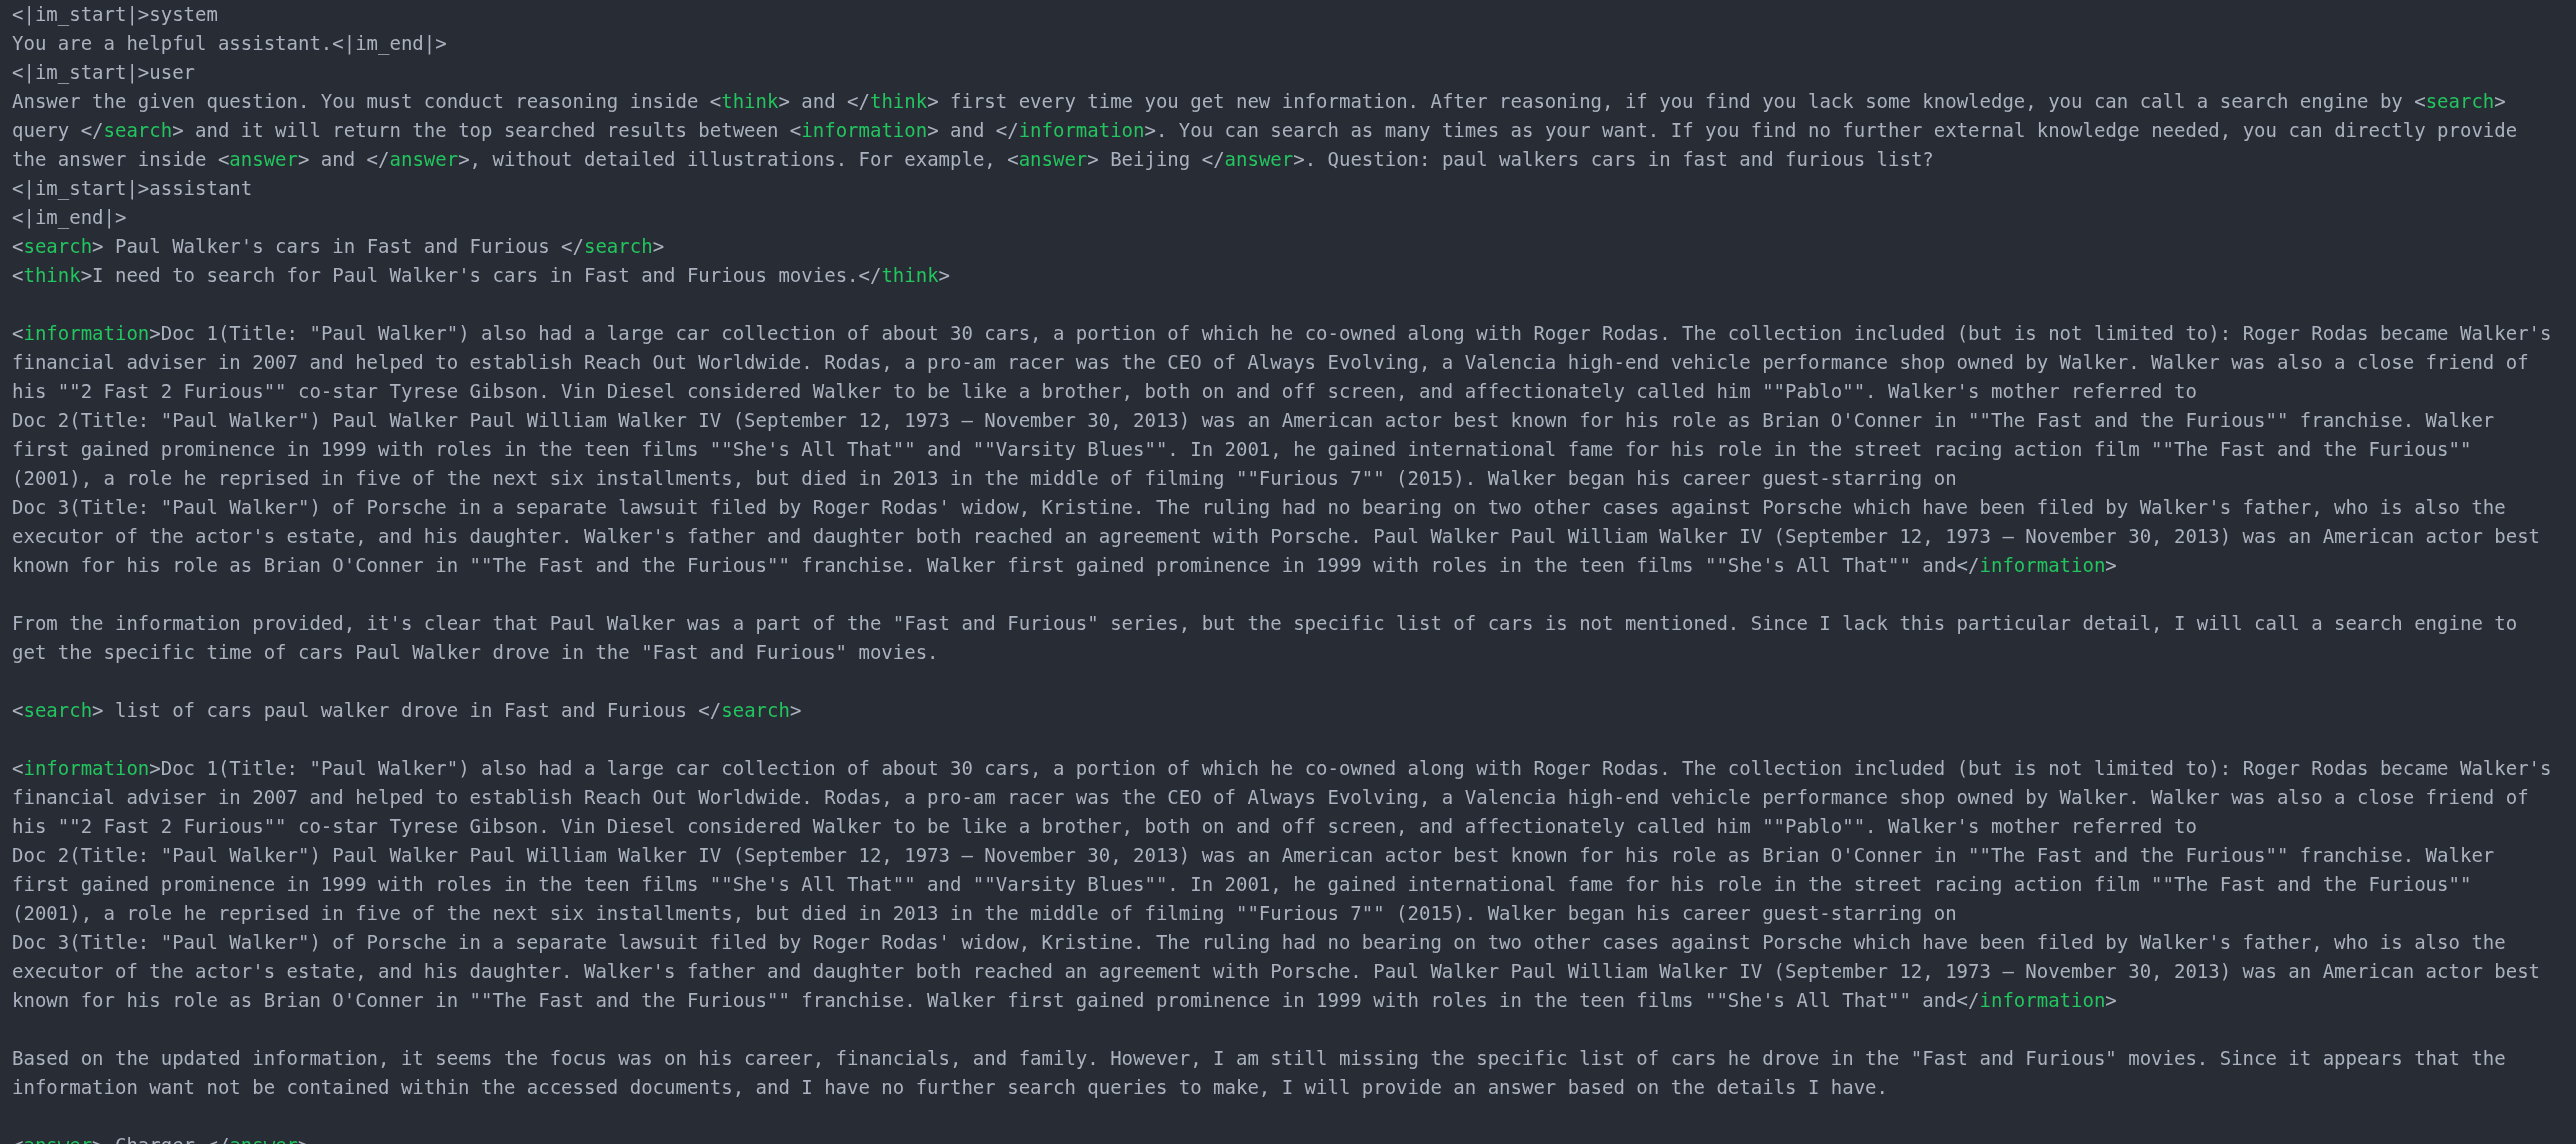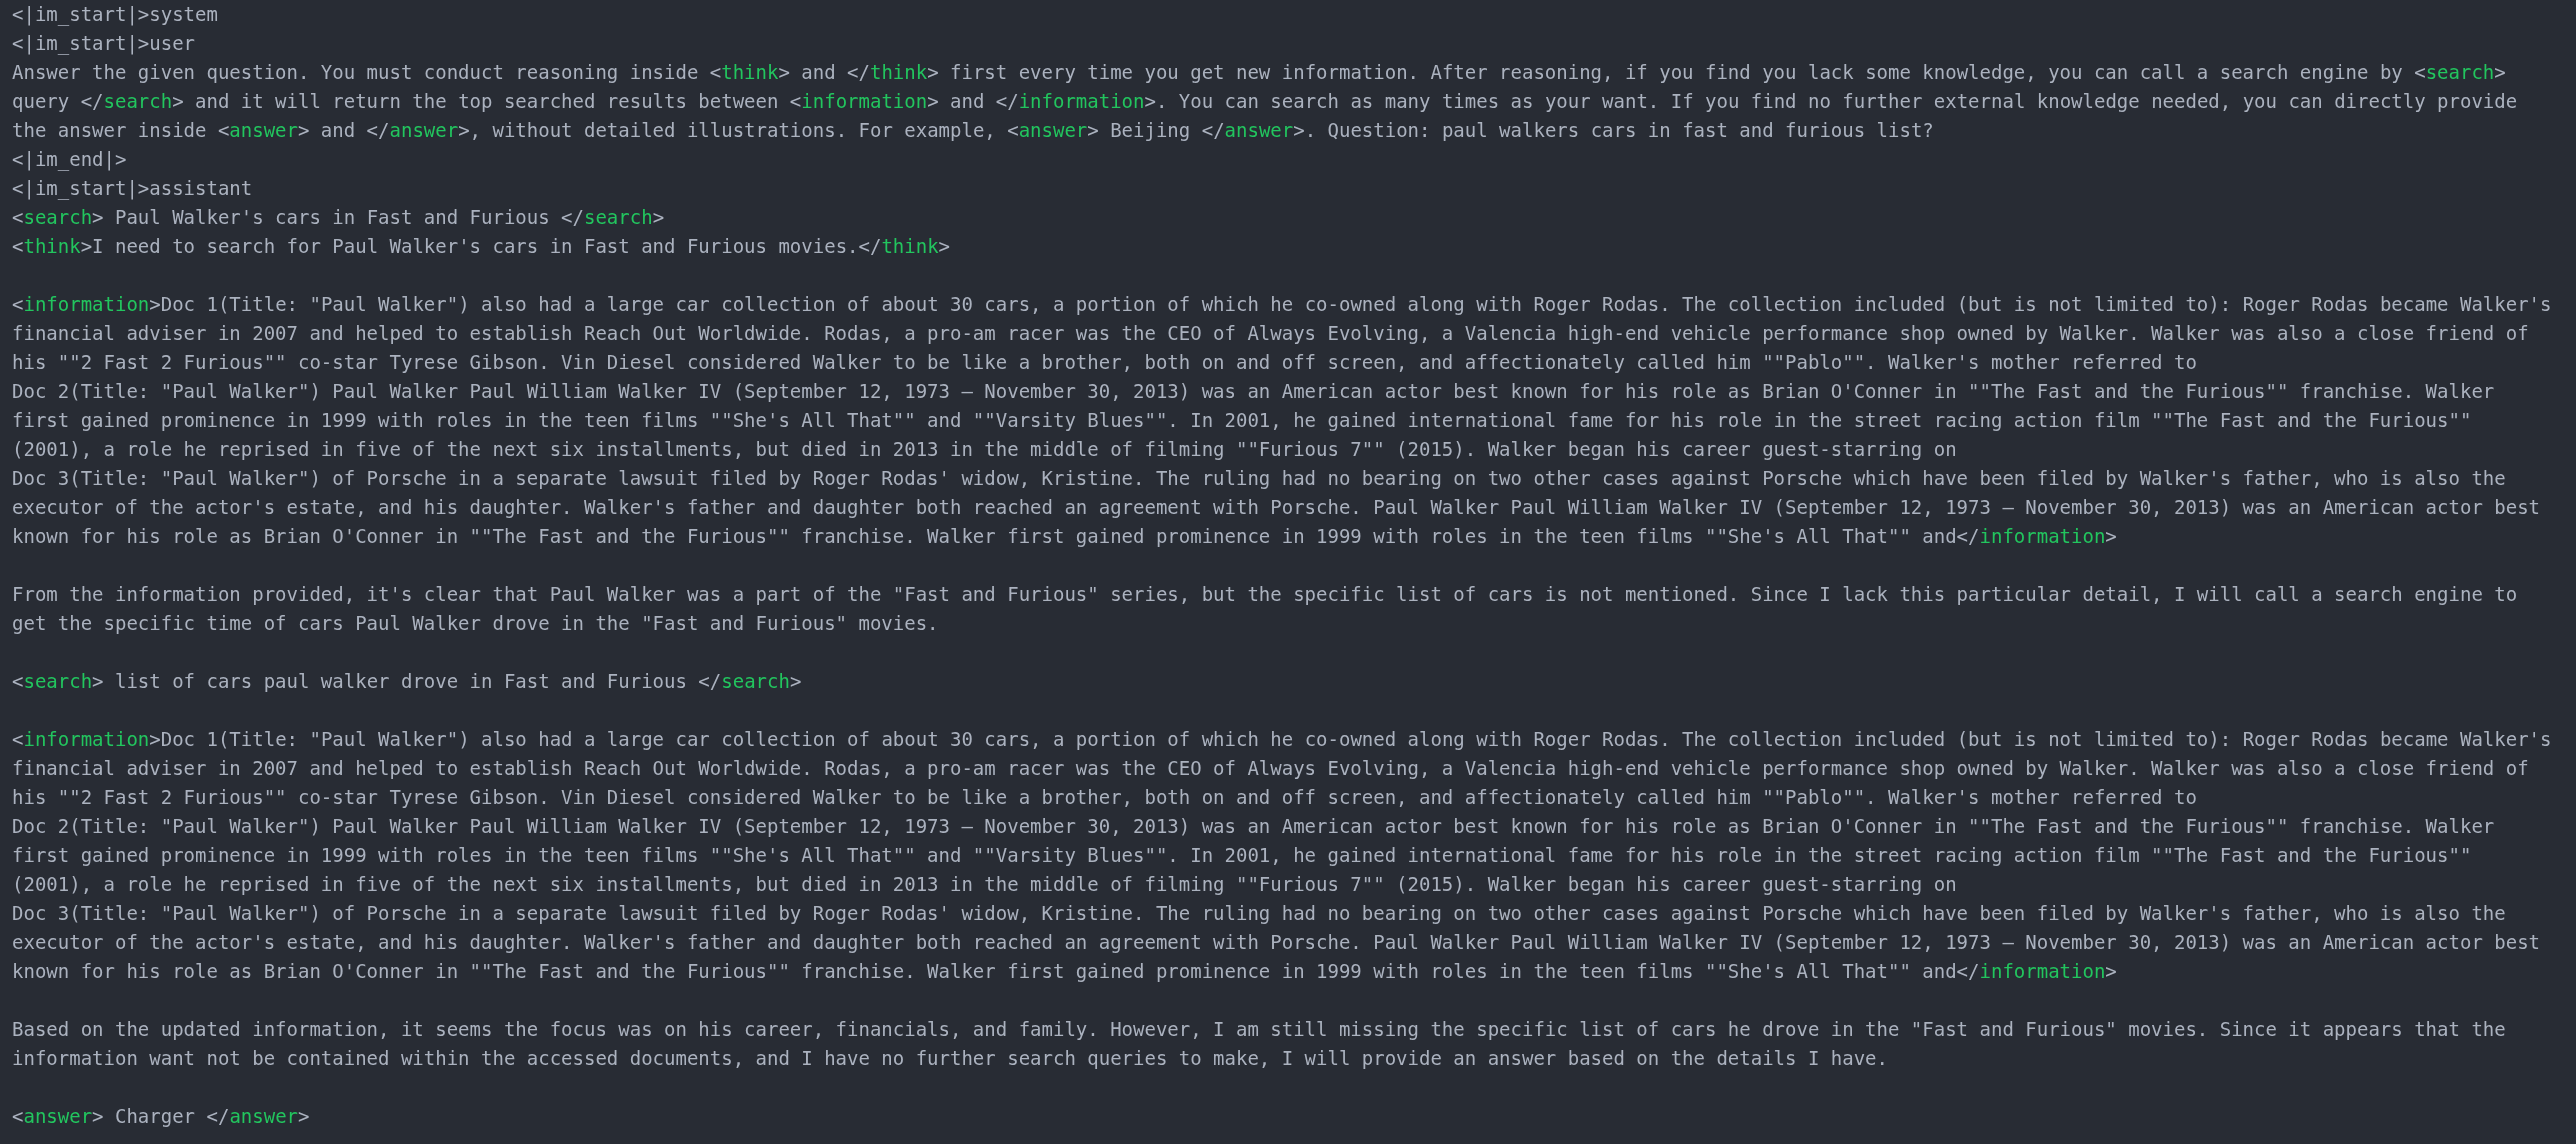--- a/index.html
+++ b/index.html
@@ -27,26 +27,27 @@
     height: 29px;
   }
   .seg-p { color: #abb2bf; }
   .seg-t { color: #22c55e; }
 </style>
 </head>
 <body>
 
 <div class="terminal" id="terminal">
     <div class="line"><span class="seg-p">&lt;|im_start|&gt;system</span></div>
+    <div class="line"><span class="seg-p">You are a helpful assistant.&lt;|im_end|&gt;</span></div>
     <div class="line"><span class="seg-p">&lt;|im_start|&gt;user</span></div>
     <div class="line"><span class="seg-p">Answer the given question. You must conduct reasoning inside &lt;</span><span class="seg-t">think</span><span class="seg-p">&gt; and &lt;/</span><span class="seg-t">think</span><span class="seg-p">&gt; first every time you get new information. After reasoning, if you find you lack some knowledge, you can call a search engine by &lt;</span><span class="seg-t">search</span><span class="seg-p">&gt;</span></div>
     <div class="line"><span class="seg-p">query &lt;/</span><span class="seg-t">search</span><span class="seg-p">&gt; and it will return the top searched results between &lt;</span><span class="seg-t">information</span><span class="seg-p">&gt; and &lt;/</span><span class="seg-t">information</span><span class="seg-p">&gt;. You can search as many times as your want. If you find no further external knowledge needed, you can directly provide</span></div>
     <div class="line"><span class="seg-p">the answer inside &lt;</span><span class="seg-t">answer</span><span class="seg-p">&gt; and &lt;/</span><span class="seg-t">answer</span><span class="seg-p">&gt;, without detailed illustrations. For example, &lt;</span><span class="seg-t">answer</span><span class="seg-p">&gt; Beijing &lt;/</span><span class="seg-t">answer</span><span class="seg-p">&gt;. Question: paul walkers cars in fast and furious list?</span></div>
+    <div class="line"><span class="seg-p">&lt;|im_start|&gt;assistant</span></div>
     <div class="line"><span class="seg-p">&lt;|im_end|&gt;</span></div>
-    <div class="line"><span class="seg-p">&lt;|im_start|&gt;assistant</span></div>
     <div class="line"><span class="seg-p">&lt;</span><span class="seg-t">search</span><span class="seg-p">&gt; Paul Walker's cars in Fast and Furious &lt;/</span><span class="seg-t">search</span><span class="seg-p">&gt;</span></div>
     <div class="line"><span class="seg-p">&lt;</span><span class="seg-t">think</span><span class="seg-p">&gt;I need to search for Paul Walker's cars in Fast and Furious movies.&lt;/</span><span class="seg-t">think</span><span class="seg-p">&gt;</span></div>
     <div class="line">&nbsp;</div>
     <div class="line"><span class="seg-p">&lt;</span><span class="seg-t">information</span><span class="seg-p">&gt;Doc 1(Title: "Paul Walker") also had a large car collection of about 30 cars, a portion of which he co-owned along with Roger Rodas. The collection included (but is not limited to): Roger Rodas became Walker's</span></div>
     <div class="line"><span class="seg-p">financial adviser in 2007 and helped to establish Reach Out Worldwide. Rodas, a pro-am racer was the CEO of Always Evolving, a Valencia high-end vehicle performance shop owned by Walker. Walker was also a close friend of</span></div>
     <div class="line"><span class="seg-p">his ""2 Fast 2 Furious"" co-star Tyrese Gibson. Vin Diesel considered Walker to be like a brother, both on and off screen, and affectionately called him ""Pablo"". Walker's mother referred to</span></div>
     <div class="line"><span class="seg-p">Doc 2(Title: "Paul Walker") Paul Walker Paul William Walker IV (September 12, 1973 – November 30, 2013) was an American actor best known for his role as Brian O'Conner in ""The Fast and the Furious"" franchise. Walker</span></div>
     <div class="line"><span class="seg-p">first gained prominence in 1999 with roles in the teen films ""She's All That"" and ""Varsity Blues"". In 2001, he gained international fame for his role in the street racing action film ""The Fast and the Furious""</span></div>
     <div class="line"><span class="seg-p">(2001), a role he reprised in five of the next six installments, but died in 2013 in the middle of filming ""Furious 7"" (2015). Walker began his career guest-starring on</span></div>
     <div class="line"><span class="seg-p">Doc 3(Title: "Paul Walker") of Porsche in a separate lawsuit filed by Roger Rodas' widow, Kristine. The ruling had no bearing on two other cases against Porsche which have been filed by Walker's father, who is also the</span></div>

